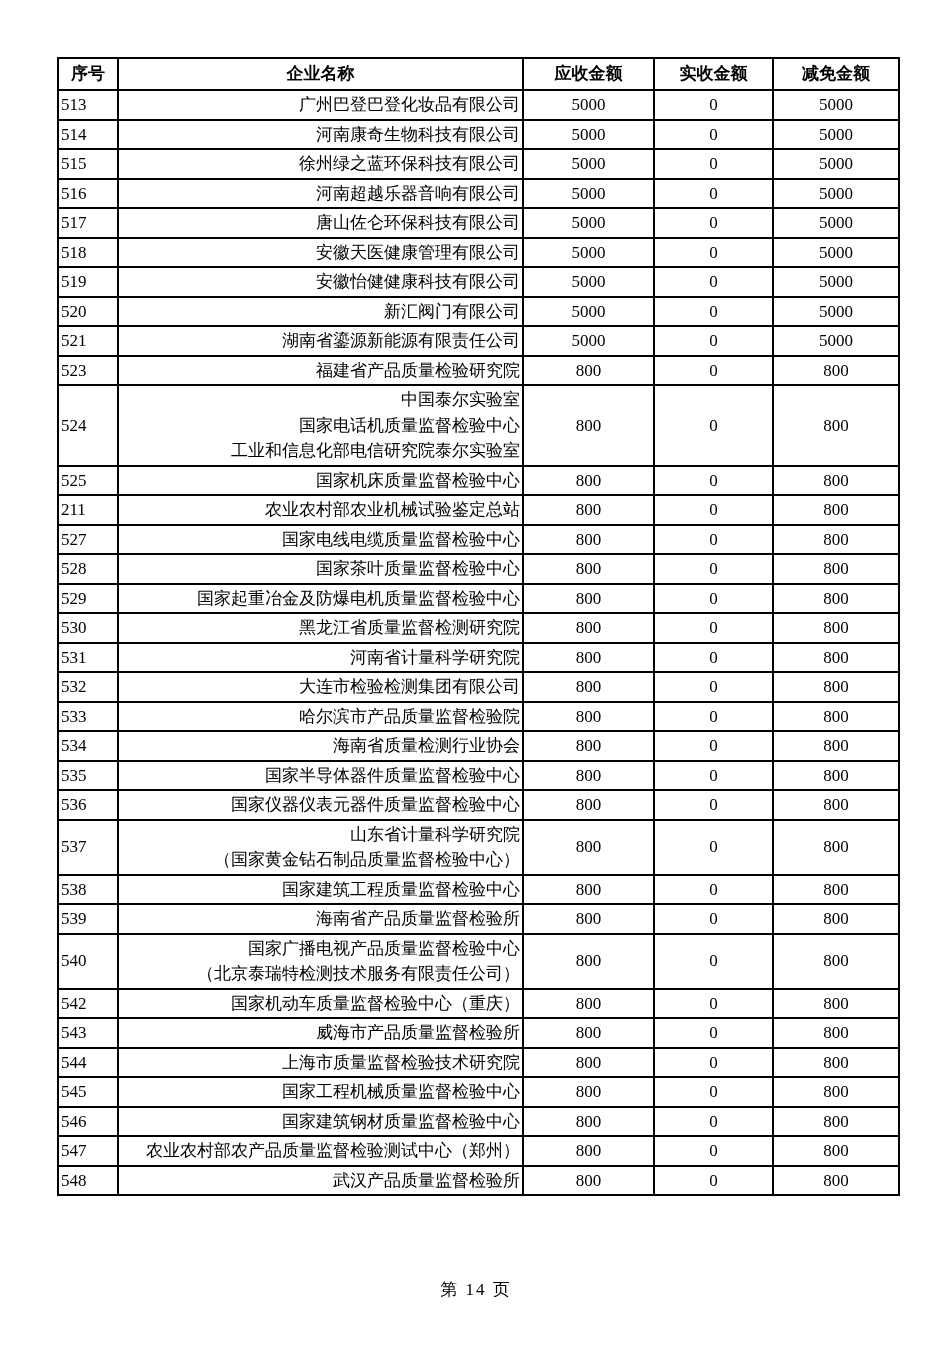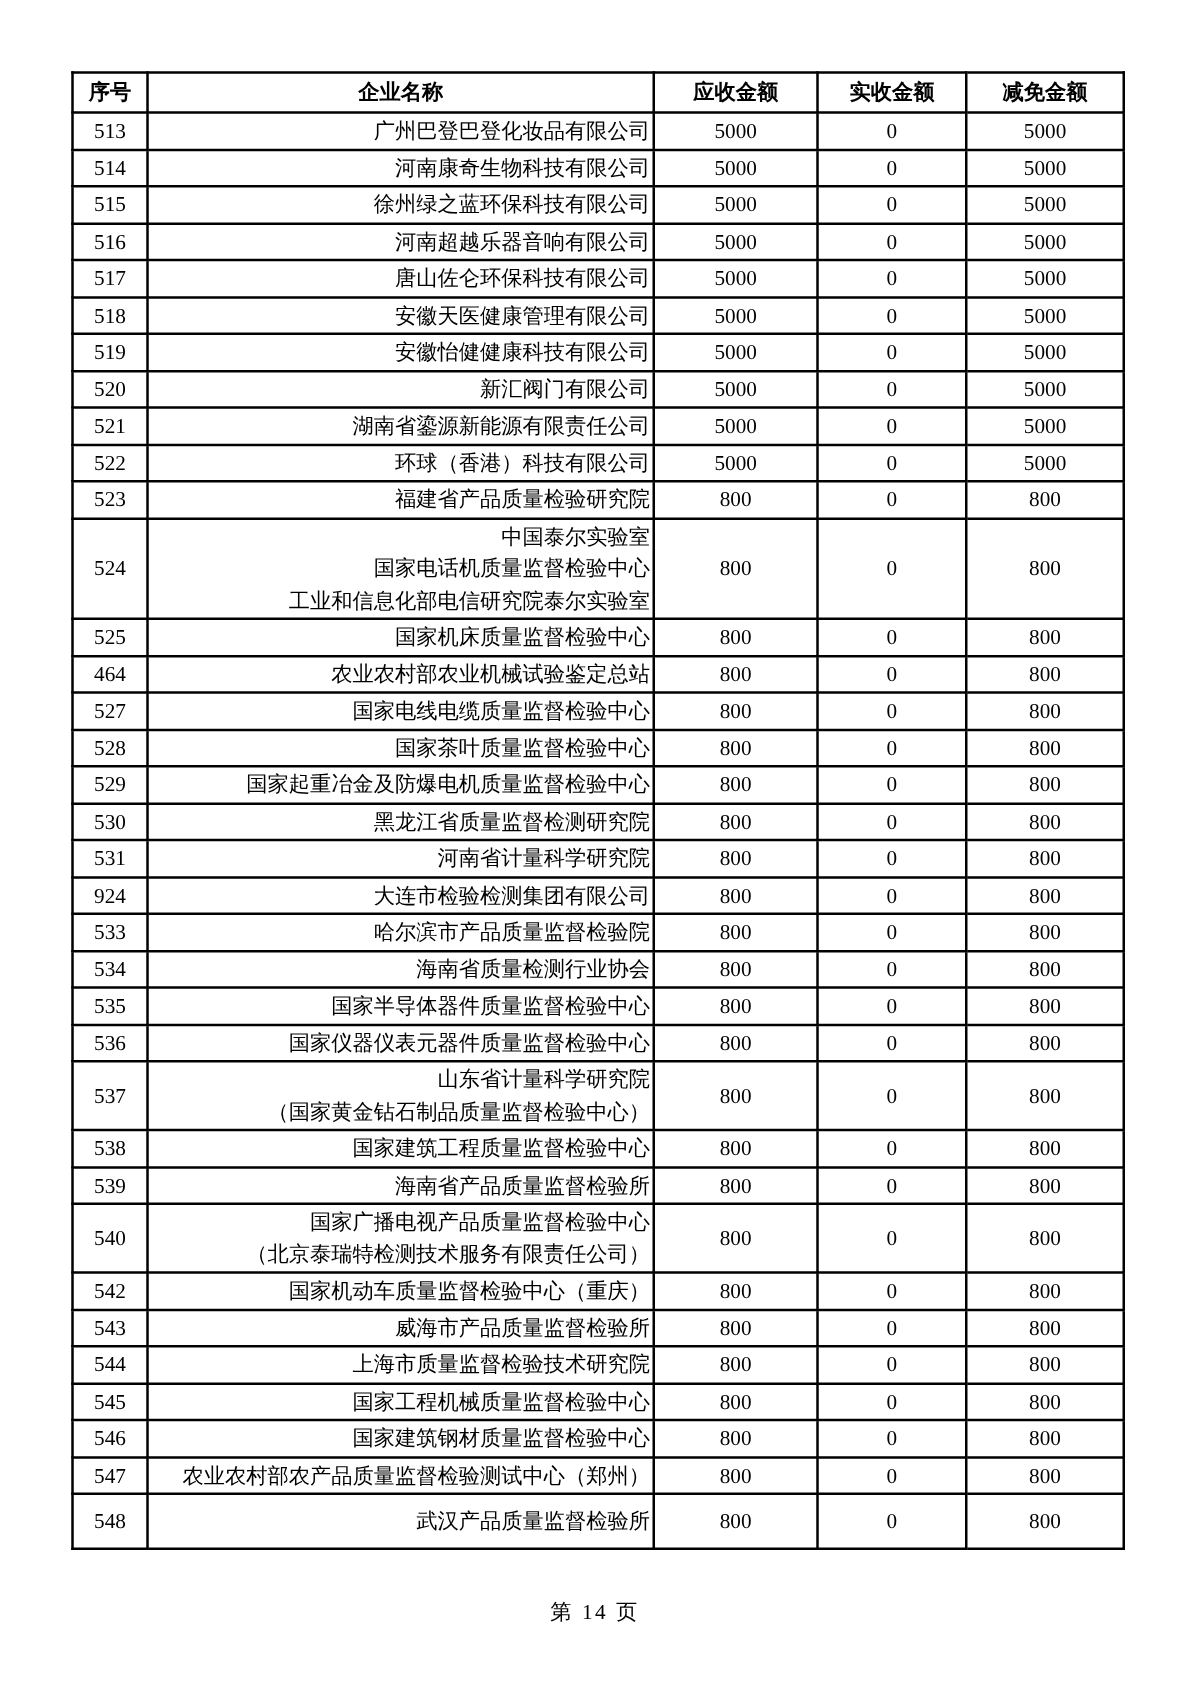--- a/index.html
+++ b/index.html
@@ -44,21 +44,20 @@
   }
   table.fee-table tbody tr {
     height: 28px;
   }
   
   table.fee-table tbody tr:nth-child(35) {
     height: 44px;
     padding-left: 18px;
   }
   td.cell-serial {
-    text-align: center;
   }
   td.cell-name {
     text-align: right;
     padding-left: 6px;
     white-space: pre-line;
   }
   td.cell-amount {
     text-align: center;
   }
   .page-footer {
@@ -149,27 +148,20 @@
     <td class="cell-amount">5000</td>
   </tr>
       <tr>
     <td class="cell-serial">521</td>
     <td class="cell-name">湖南省鎏源新能源有限责任公司</td>
     <td class="cell-amount">5000</td>
     <td class="cell-amount">0</td>
     <td class="cell-amount">5000</td>
   </tr>
       <tr>
-    <td class="cell-serial">522</td>
-    <td class="cell-name">环球（香港）科技有限公司</td>
-    <td class="cell-amount">5000</td>
-    <td class="cell-amount">0</td>
-    <td class="cell-amount">5000</td>
-  </tr>
-      <tr>
     <td class="cell-serial">523</td>
     <td class="cell-name">福建省产品质量检验研究院</td>
     <td class="cell-amount">800</td>
     <td class="cell-amount">0</td>
     <td class="cell-amount">800</td>
   </tr>
       <tr>
     <td class="cell-serial">524</td>
     <td class="cell-name">中国泰尔实验室
 国家电话机质量监督检验中心
@@ -179,21 +171,21 @@
     <td class="cell-amount">800</td>
   </tr>
       <tr>
     <td class="cell-serial">525</td>
     <td class="cell-name">国家机床质量监督检验中心</td>
     <td class="cell-amount">800</td>
     <td class="cell-amount">0</td>
     <td class="cell-amount">800</td>
   </tr>
       <tr>
-    <td class="cell-serial">464</td>
+    <td class="cell-serial">211</td>
     <td class="cell-name">农业农村部农业机械试验鉴定总站</td>
     <td class="cell-amount">800</td>
     <td class="cell-amount">0</td>
     <td class="cell-amount">800</td>
   </tr>
       <tr>
     <td class="cell-serial">527</td>
     <td class="cell-name">国家电线电缆质量监督检验中心</td>
     <td class="cell-amount">800</td>
     <td class="cell-amount">0</td>
@@ -221,21 +213,21 @@
     <td class="cell-amount">800</td>
   </tr>
       <tr>
     <td class="cell-serial">531</td>
     <td class="cell-name">河南省计量科学研究院</td>
     <td class="cell-amount">800</td>
     <td class="cell-amount">0</td>
     <td class="cell-amount">800</td>
   </tr>
       <tr>
-    <td class="cell-serial">924</td>
+    <td class="cell-serial">532</td>
     <td class="cell-name">大连市检验检测集团有限公司</td>
     <td class="cell-amount">800</td>
     <td class="cell-amount">0</td>
     <td class="cell-amount">800</td>
   </tr>
       <tr>
     <td class="cell-serial">533</td>
     <td class="cell-name">哈尔滨市产品质量监督检验院</td>
     <td class="cell-amount">800</td>
     <td class="cell-amount">0</td>

